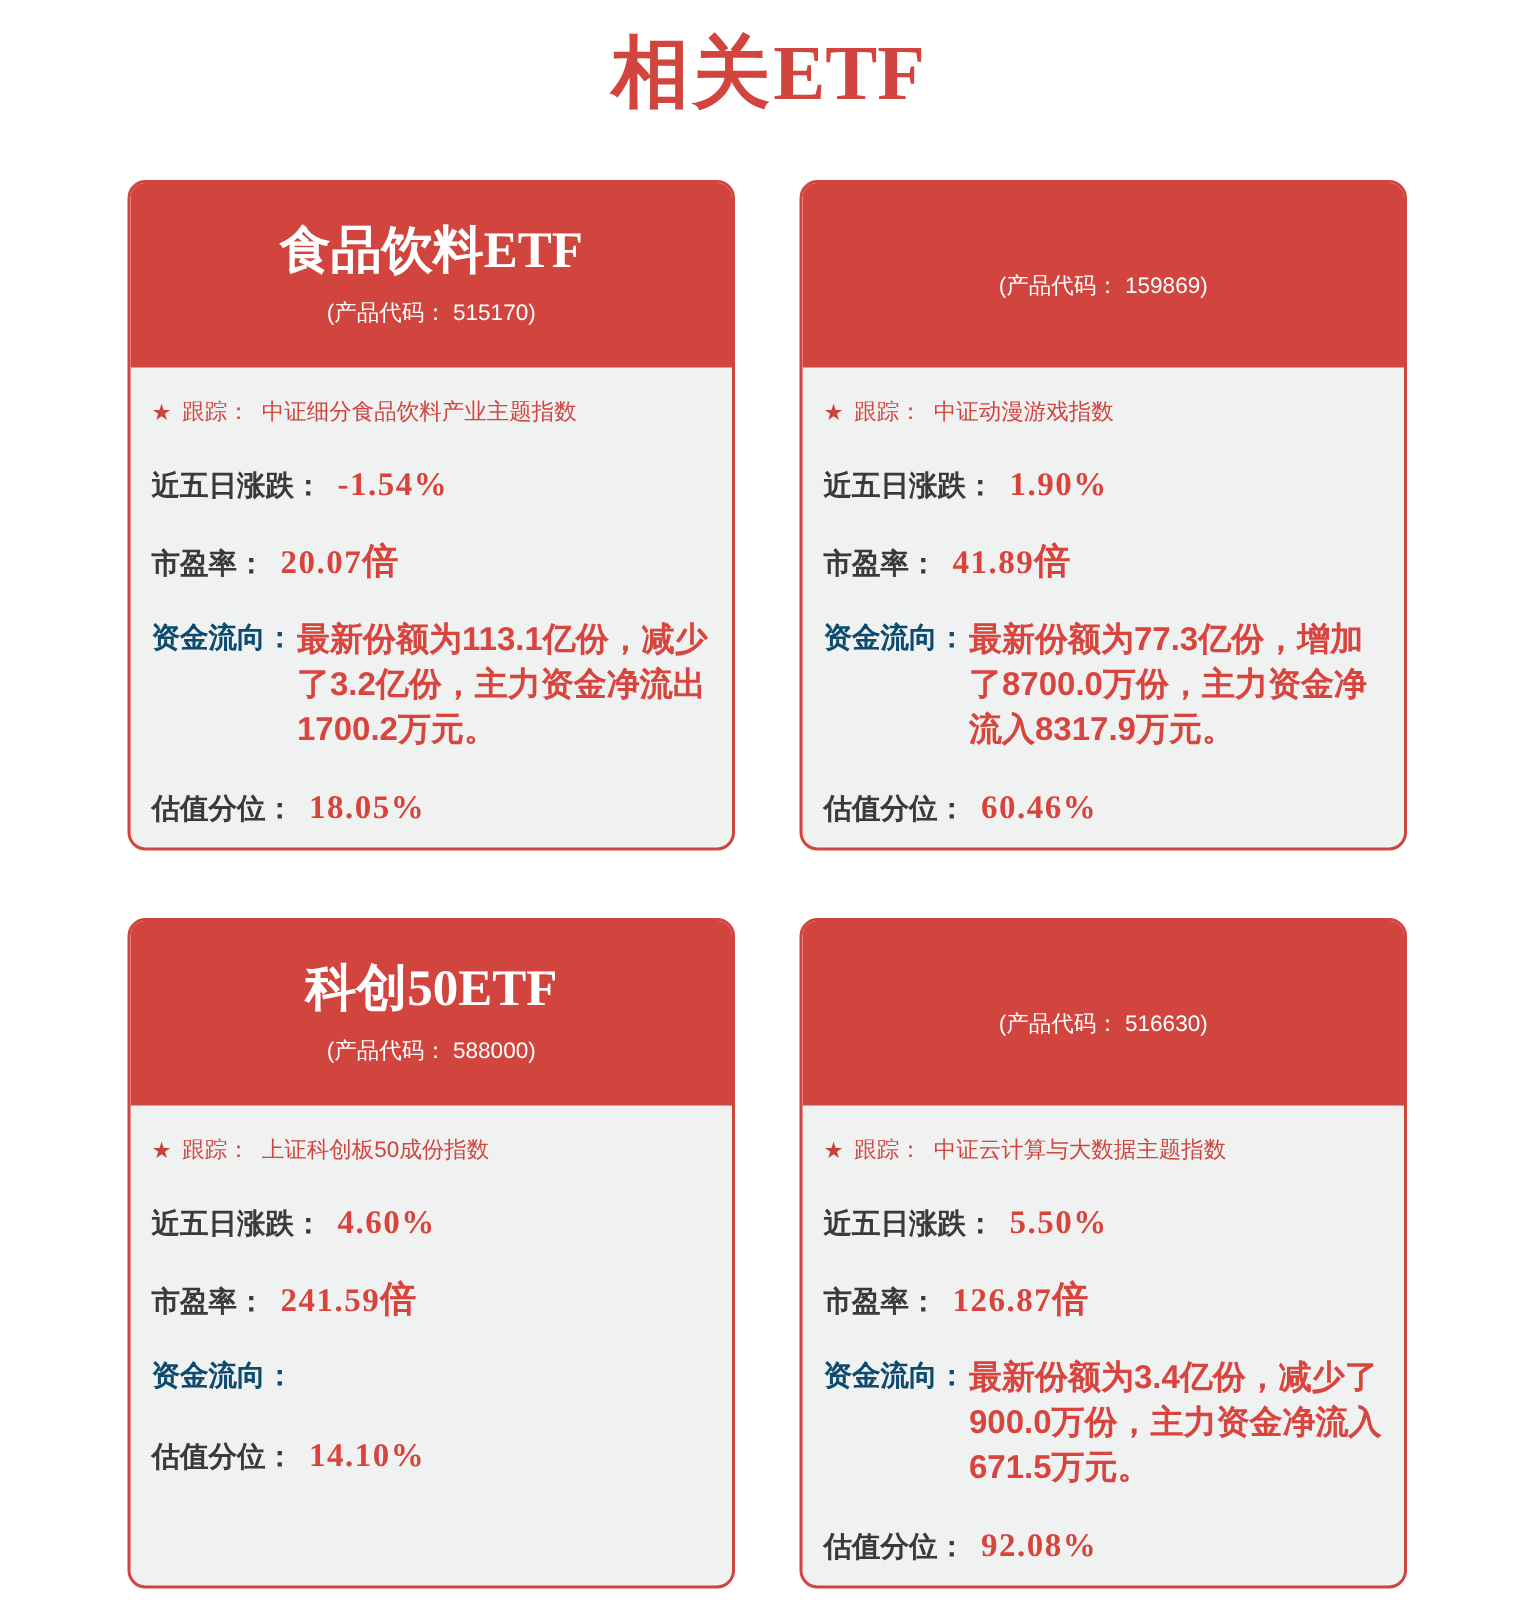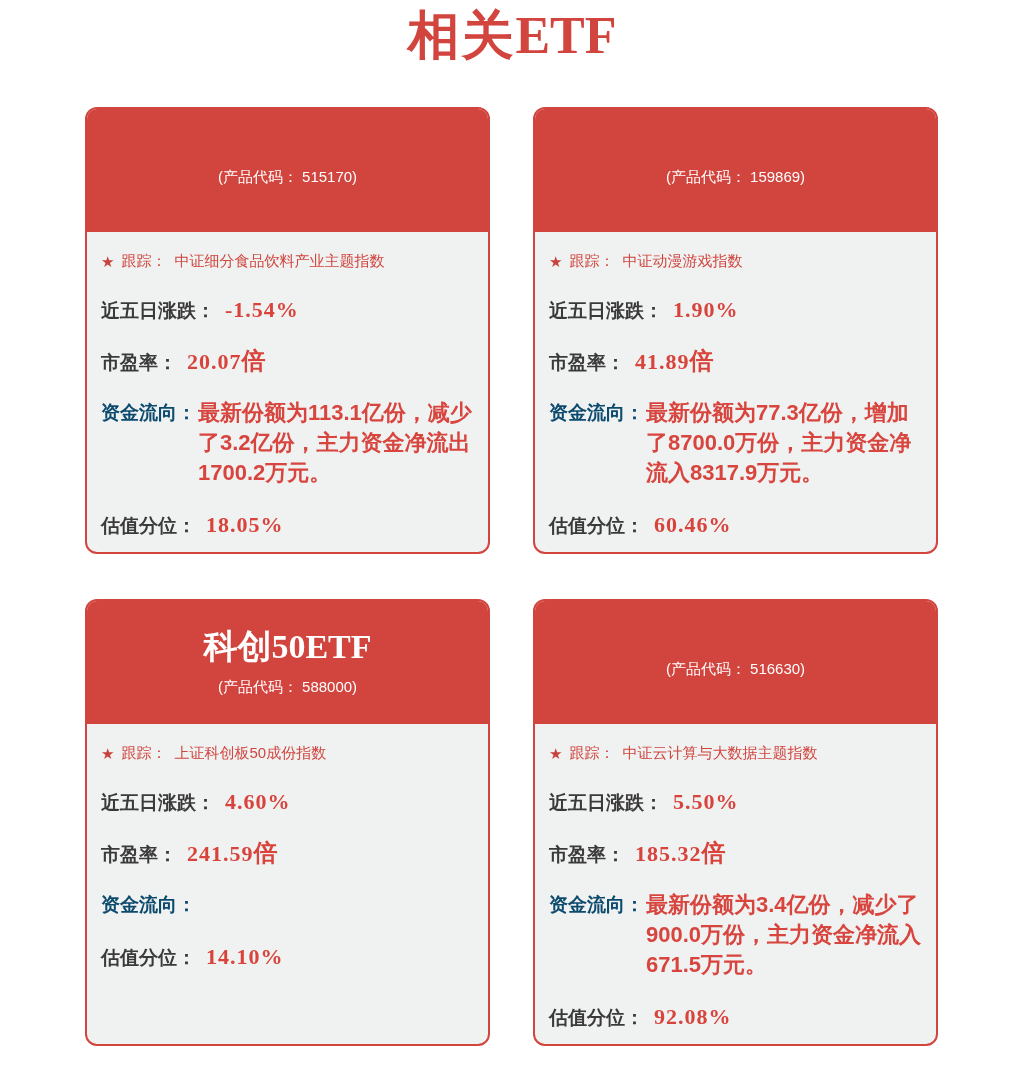--- a/index.html
+++ b/index.html
@@ -1,19 +1,19 @@
 <!DOCTYPE html>
 <html><head>
 <meta charset="utf-8">
 <style>
   * { margin:0; padding:0; box-sizing:border-box; }
   html,body { width:1024px; height:1080px; background:#ffffff;
               font-family:"Liberation Sans", sans-serif; }
 
-  .page-title { text-align:center; padding-top:1px; font-size:52px;
+  .page-title { text-align:center; padding-top:14px; font-size:52px;
                 font-weight:bold; color:#d2443e; letter-spacing:2px; }
   .page-title .en { font-family:"Liberation Serif", serif; letter-spacing:0; }
 
   .cards-grid { display:grid; grid-template-columns:405px 405px;
                 column-gap:43px; row-gap:45px; margin:36px 0 0 85px; }
 
   .etf-card { width:405px; height:447px; border:2px solid #d2443e;
               border-radius:12px; overflow:hidden; background:#f0f1f1; }
 
   .card-header { background:#d2443e; height:123px; display:flex;
@@ -47,20 +47,21 @@
 </style>
 </head>
 <body>
 
 <h1 class="page-title"><span>相关</span><span class="en">ETF</span></h1>
 
 <div class="cards-grid">
 
   <div class="etf-card">
     <div class="card-header">
+      <div class="card-name"><span>食品饮料</span><span class="en">ETF</span></div>
       <div class="card-code">(产品代码： 515170)</div>
     </div>
     <div class="card-body">
       <div class="track-row">
         <span class="star-icon">★</span>
         <span class="track-label">跟踪：</span>
         <span>中证细分食品饮料产业主题指数</span>
       </div>
       <div class="stat-row">
         <span class="stat-label">近五日涨跌：</span>
@@ -148,21 +149,21 @@
         <span class="star-icon">★</span>
         <span class="track-label">跟踪：</span>
         <span>中证云计算与大数据主题指数</span>
       </div>
       <div class="stat-row">
         <span class="stat-label">近五日涨跌：</span>
         <span class="stat-value">5.50%</span>
       </div>
       <div class="stat-row">
         <span class="stat-label">市盈率：</span>
-        <span class="stat-value"><span>185.32</span><span class="pe-unit">倍</span></span>
+        <span class="stat-value"><span>126.87</span><span class="pe-unit">倍</span></span>
       </div>
       <div class="flow-row">
         <span class="flow-label">资金流向：</span>
         <span class="flow-value">最新份额为3.4亿份，减少了900.0万份，主力资金净流入671.5万元。</span>
       </div>
       <div class="stat-row">
         <span class="stat-label">估值分位：</span>
         <span class="stat-value">92.08%</span>
       </div>
     </div>

